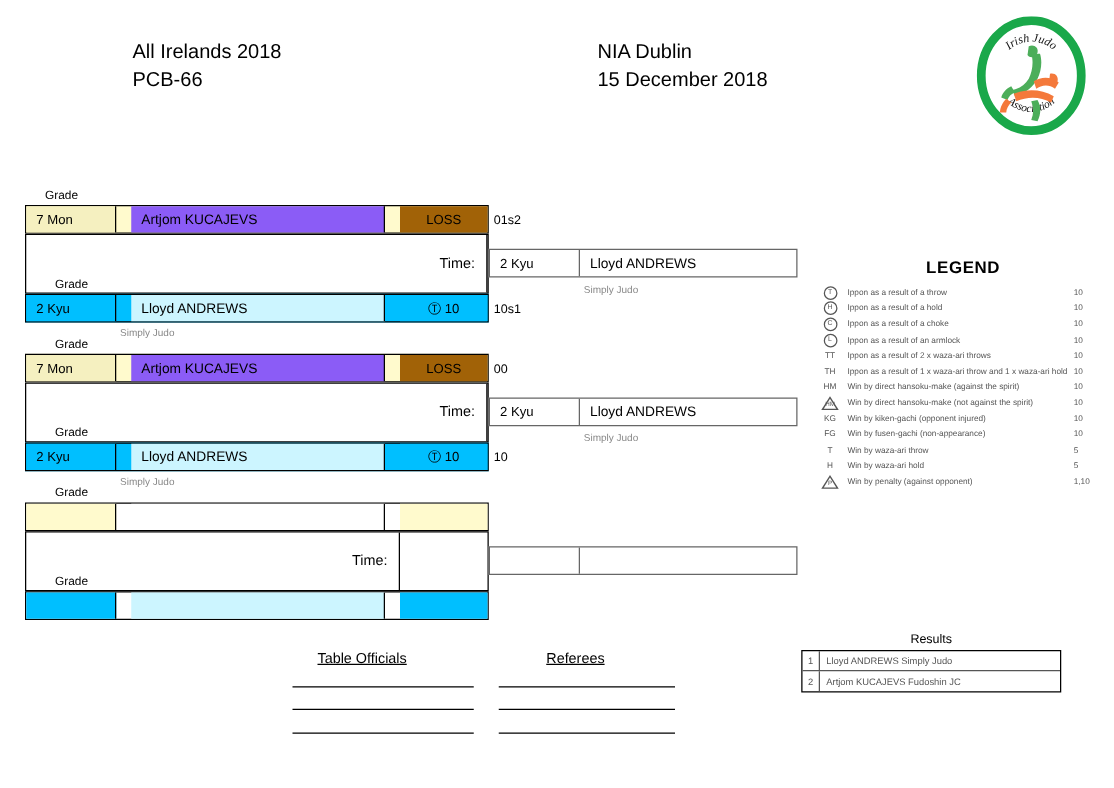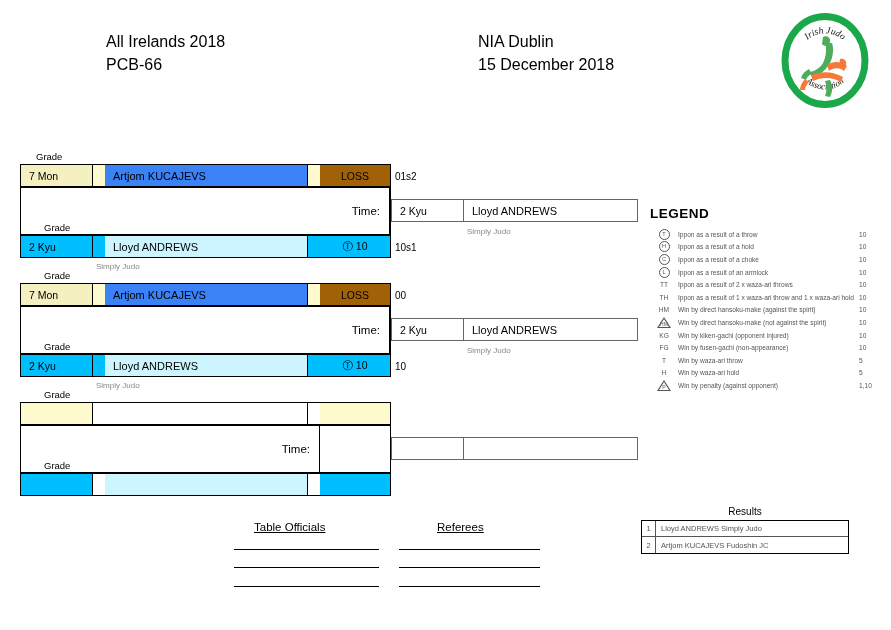--- a/index.html
+++ b/index.html
@@ -38,21 +38,21 @@
   .mrow .cell-name{
     flex:1;border-right:1px solid #000;box-sizing:border-box;
     display:flex;align-items:center;padding-left:8px;font-size:11px;
   }
   .mrow .cell-score{
     width:70px;box-sizing:border-box;
     display:flex;align-items:center;justify-content:center;font-size:10.5px;
   }
   .row-yellow{background:#fffacd;}
   .row-yellow .cell-grade{background:#f5f0c0;}
-  .row-yellow .cell-name{background:#3b82f6;}
+  .row-yellow .cell-name{background:#8b5cf6;}
   .row-yellow .cell-score{background:#a16207;}
   .row-blue{background:#00bfff;}
   .row-blue .cell-grade{background:#00bfff;}
   .row-blue .cell-name{background:#ccf5ff;}
   .row-blue .cell-score{background:#00bfff;}
   .row-empty .cell-grade{background:#fffacd;}
   .row-empty .cell-name{background:#ffffff;}
   .row-empty .cell-score{background:#fffacd;}
   .row-empty-blue .cell-grade{background:#00bfff;}
   .row-empty-blue .cell-name{background:#ccf5ff;}
@@ -84,21 +84,21 @@
     width:72px;border-right:1px solid #666;box-sizing:border-box;
     display:flex;align-items:center;padding-left:8px;font-size:10.5px;
   }
   .winbox .wname{
     flex:1;display:flex;align-items:center;padding-left:8px;font-size:11px;
   }
 
   
   #legend{left:650px;top:206px;width:241px;}
   #legend-title{
-    font-size:13.5px;font-weight:bold;letter-spacing:.5px;
+    text-align:center;font-size:13.5px;font-weight:bold;letter-spacing:.5px;
     margin-bottom:7px;
   }
   .leg-row{display:flex;align-items:center;height:12.6px;font-size:6.6px;color:#555;}
   .leg-sym{width:28px;text-align:center;flex:0 0 28px;position:relative;}
   .leg-txt{flex:1;}
   .leg-val{width:32px;text-align:left;}
   .circsym{
     display:inline-block;width:9px;height:9px;border:1px solid #555;
     border-radius:50%;font-size:5.5px;line-height:9px;text-align:center;
     color:#555;

